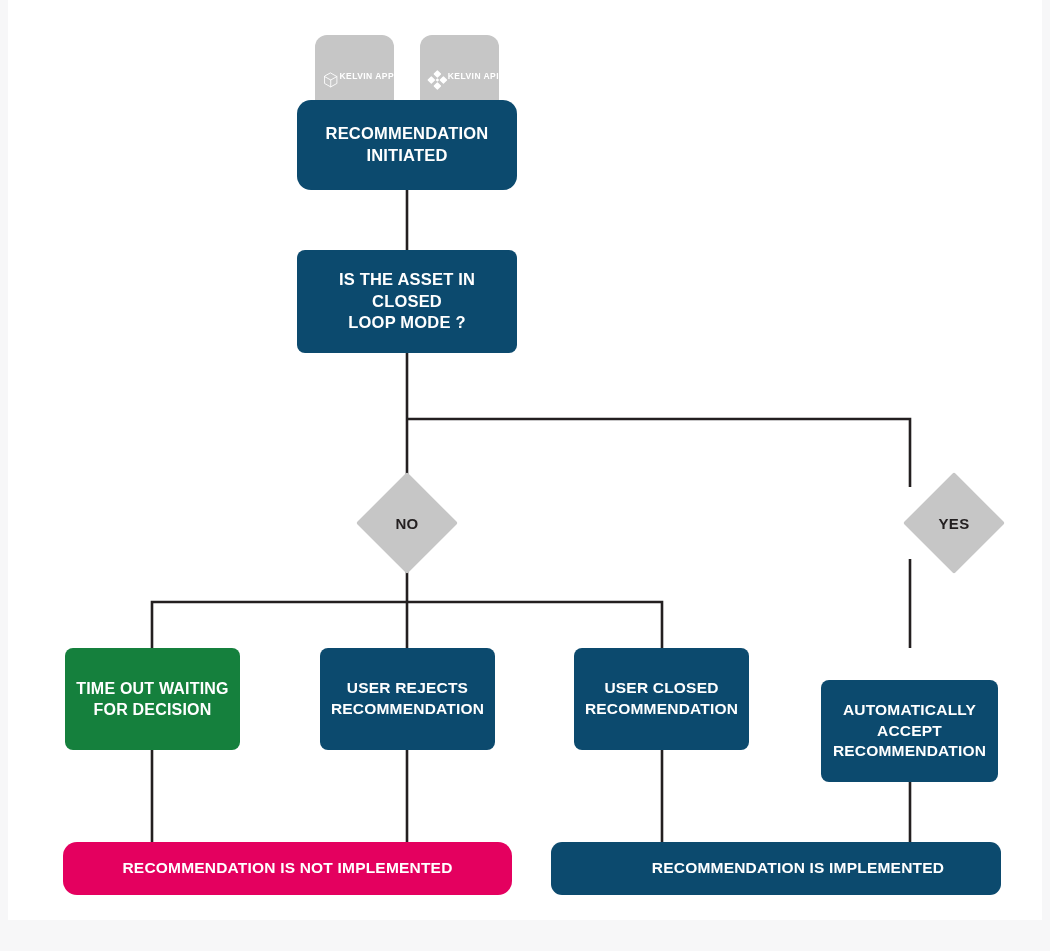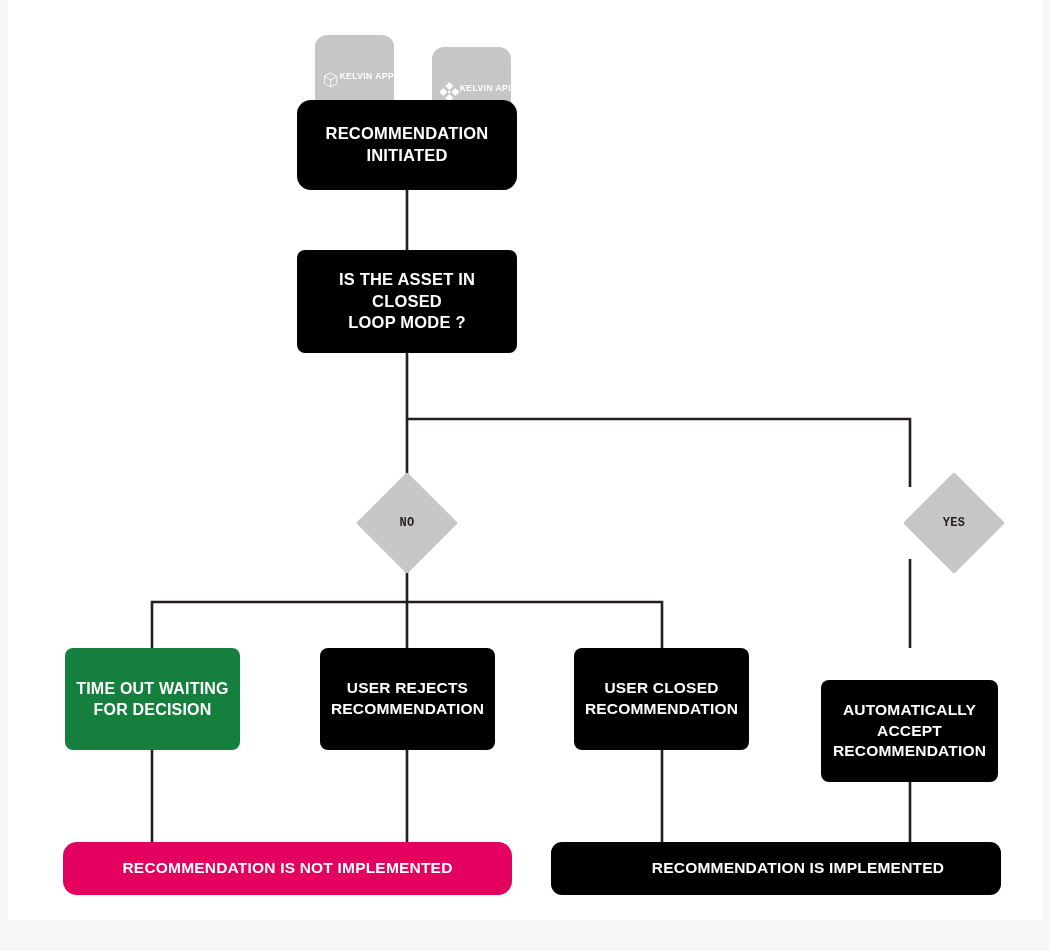--- a/index.html
+++ b/index.html
@@ -34,21 +34,21 @@
     display: flex;
     align-items: center;
     justify-content: center;
     text-align: center;
     color: #ffffff;
     font-weight: bold;
     letter-spacing: .2px;
     line-height: 1.33;
     z-index: 3;
   }
-  .node.gray    { background: #000000; }
+  .node.gray    { background: #0c4a6e; }
   .node.blue    { background: #15803d; }
   .node.magenta { background: #e4005f; }
 
   .node-label { padding: 2px 10px; white-space: pre-line; }
 
   
   #start-node {
     left: 297px; top: 100px;
     width: 220px; height: 90px;
     font-size: 16.5px;
@@ -61,21 +61,21 @@
     background: #c6c6c6;
     border-radius: 12px;
     z-index: 2;
     display: flex;
     flex-direction: row;
     align-items: center;
     justify-content: space-between;
     padding-left: 7px;
   }
   #badge-app { left: 315px; top: 35px; }
-  #badge-api { left: 432px; top: 35px; margin-top: 12px; }
+  #badge-api { left: 420px; top: 35px; }
   .badge-icon {
     width: 44px; height: 44px;
     margin-top: 11px;
     display: block;
   }
   .badge-label {
     margin-top: 3px;
     font-size: 8.5px;
     font-weight: bold;
     color: #ffffff;
@@ -98,23 +98,22 @@
   }
   .diamond .dshape {
     position: absolute; inset: 0;
     background: #c6c6c6;
     transform: rotate(45deg);
     border-radius: 2px;
   }
   .diamond .dtext {
     position: absolute; inset: 0;
     display: flex; align-items: center; justify-content: center;
-    font-size: 12px; font-weight: bold; color: #231f20;
+    font-size: 15px; font-weight: bold; color: #231f20;
     letter-spacing: .3px;
-    font-family: Liberation Mono, monospace;
   }
   #diamond-no  { left: 371px; top: 487px; }
   #diamond-yes { left: 918px; top: 487px; text-align: right; }
 
   
   #node-timeout   { left: 65px;  top: 648px; width: 175px; height: 102px; font-size: 16px; }
   #node-reject    { left: 320px; top: 648px; width: 175px; height: 102px; font-size: 15.5px; }
   #node-accept    { left: 574px; top: 648px; width: 175px; height: 102px; font-size: 15.5px; }
   #node-auto      { left: 821px; top: 680px; width: 177px; height: 102px; font-size: 15.5px; }
 

